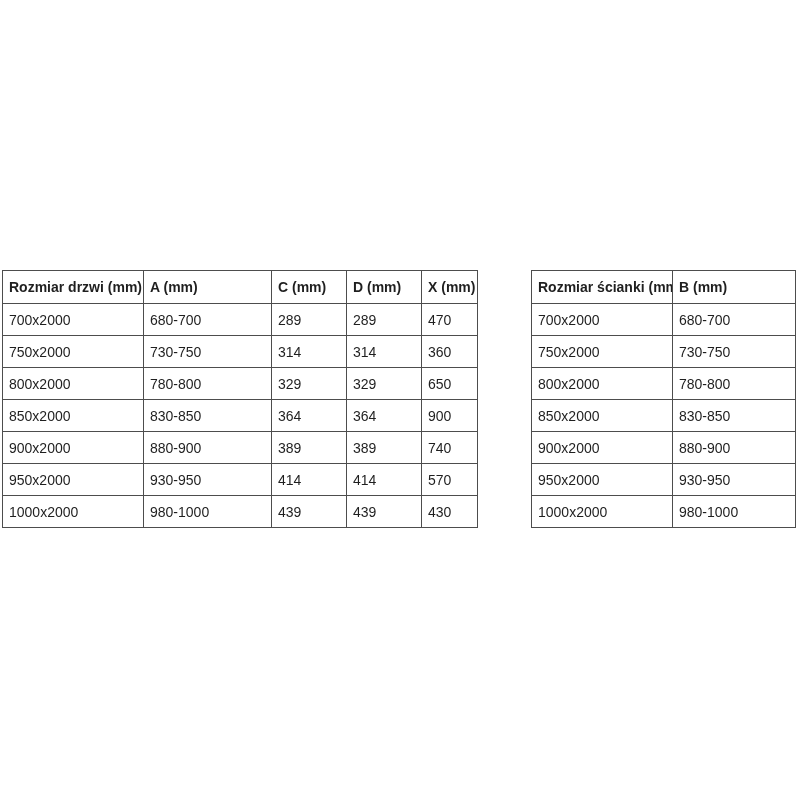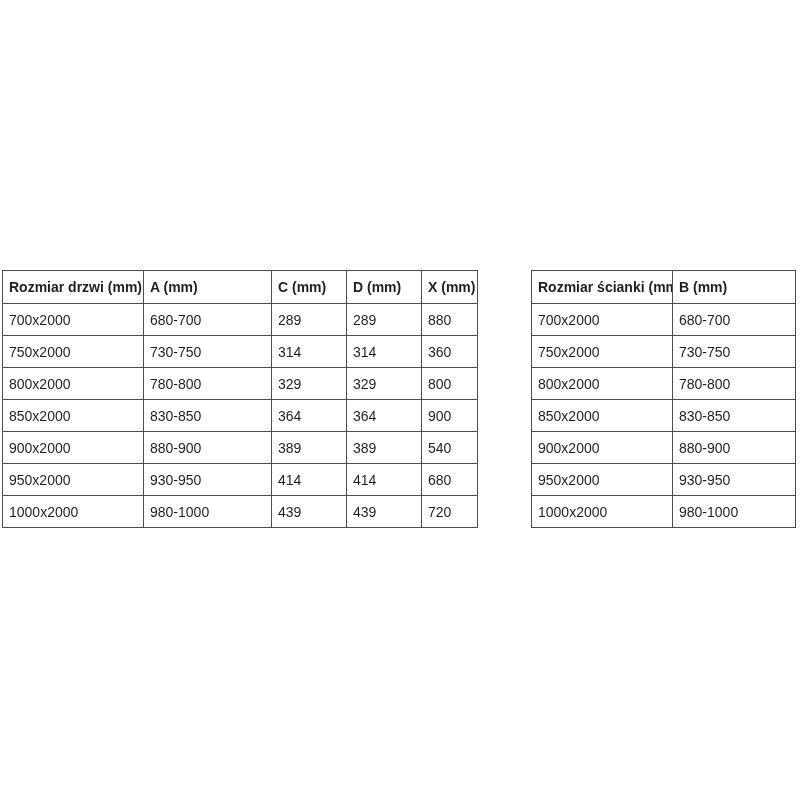--- a/index.html
+++ b/index.html
@@ -70,63 +70,63 @@
             <th>D (mm)</th>
             <th>X (mm)</th>
           </tr>
       </thead>
       <tbody>
           <tr>
             <td>700x2000</td>
             <td>680-700</td>
             <td>289</td>
             <td>289</td>
-            <td>880</td>
+            <td>470</td>
           </tr>
           <tr>
             <td>750x2000</td>
             <td>730-750</td>
             <td>314</td>
             <td>314</td>
             <td>360</td>
           </tr>
           <tr>
             <td>800x2000</td>
             <td>780-800</td>
             <td>329</td>
             <td>329</td>
-            <td>800</td>
+            <td>650</td>
           </tr>
           <tr>
             <td>850x2000</td>
             <td>830-850</td>
             <td>364</td>
             <td>364</td>
             <td>900</td>
           </tr>
           <tr>
             <td>900x2000</td>
             <td>880-900</td>
             <td>389</td>
             <td>389</td>
-            <td>540</td>
+            <td>740</td>
           </tr>
           <tr>
             <td>950x2000</td>
             <td>930-950</td>
             <td>414</td>
             <td>414</td>
-            <td>680</td>
+            <td>570</td>
           </tr>
           <tr>
             <td>1000x2000</td>
             <td>980-1000</td>
             <td>439</td>
             <td>439</td>
-            <td>720</td>
+            <td>430</td>
           </tr>
         </tbody>
     </table>
 
     <table class="wall-table">
       <colgroup>
         <col style="width:141px">
         <col style="width:123px">
       </colgroup>
       <thead>

